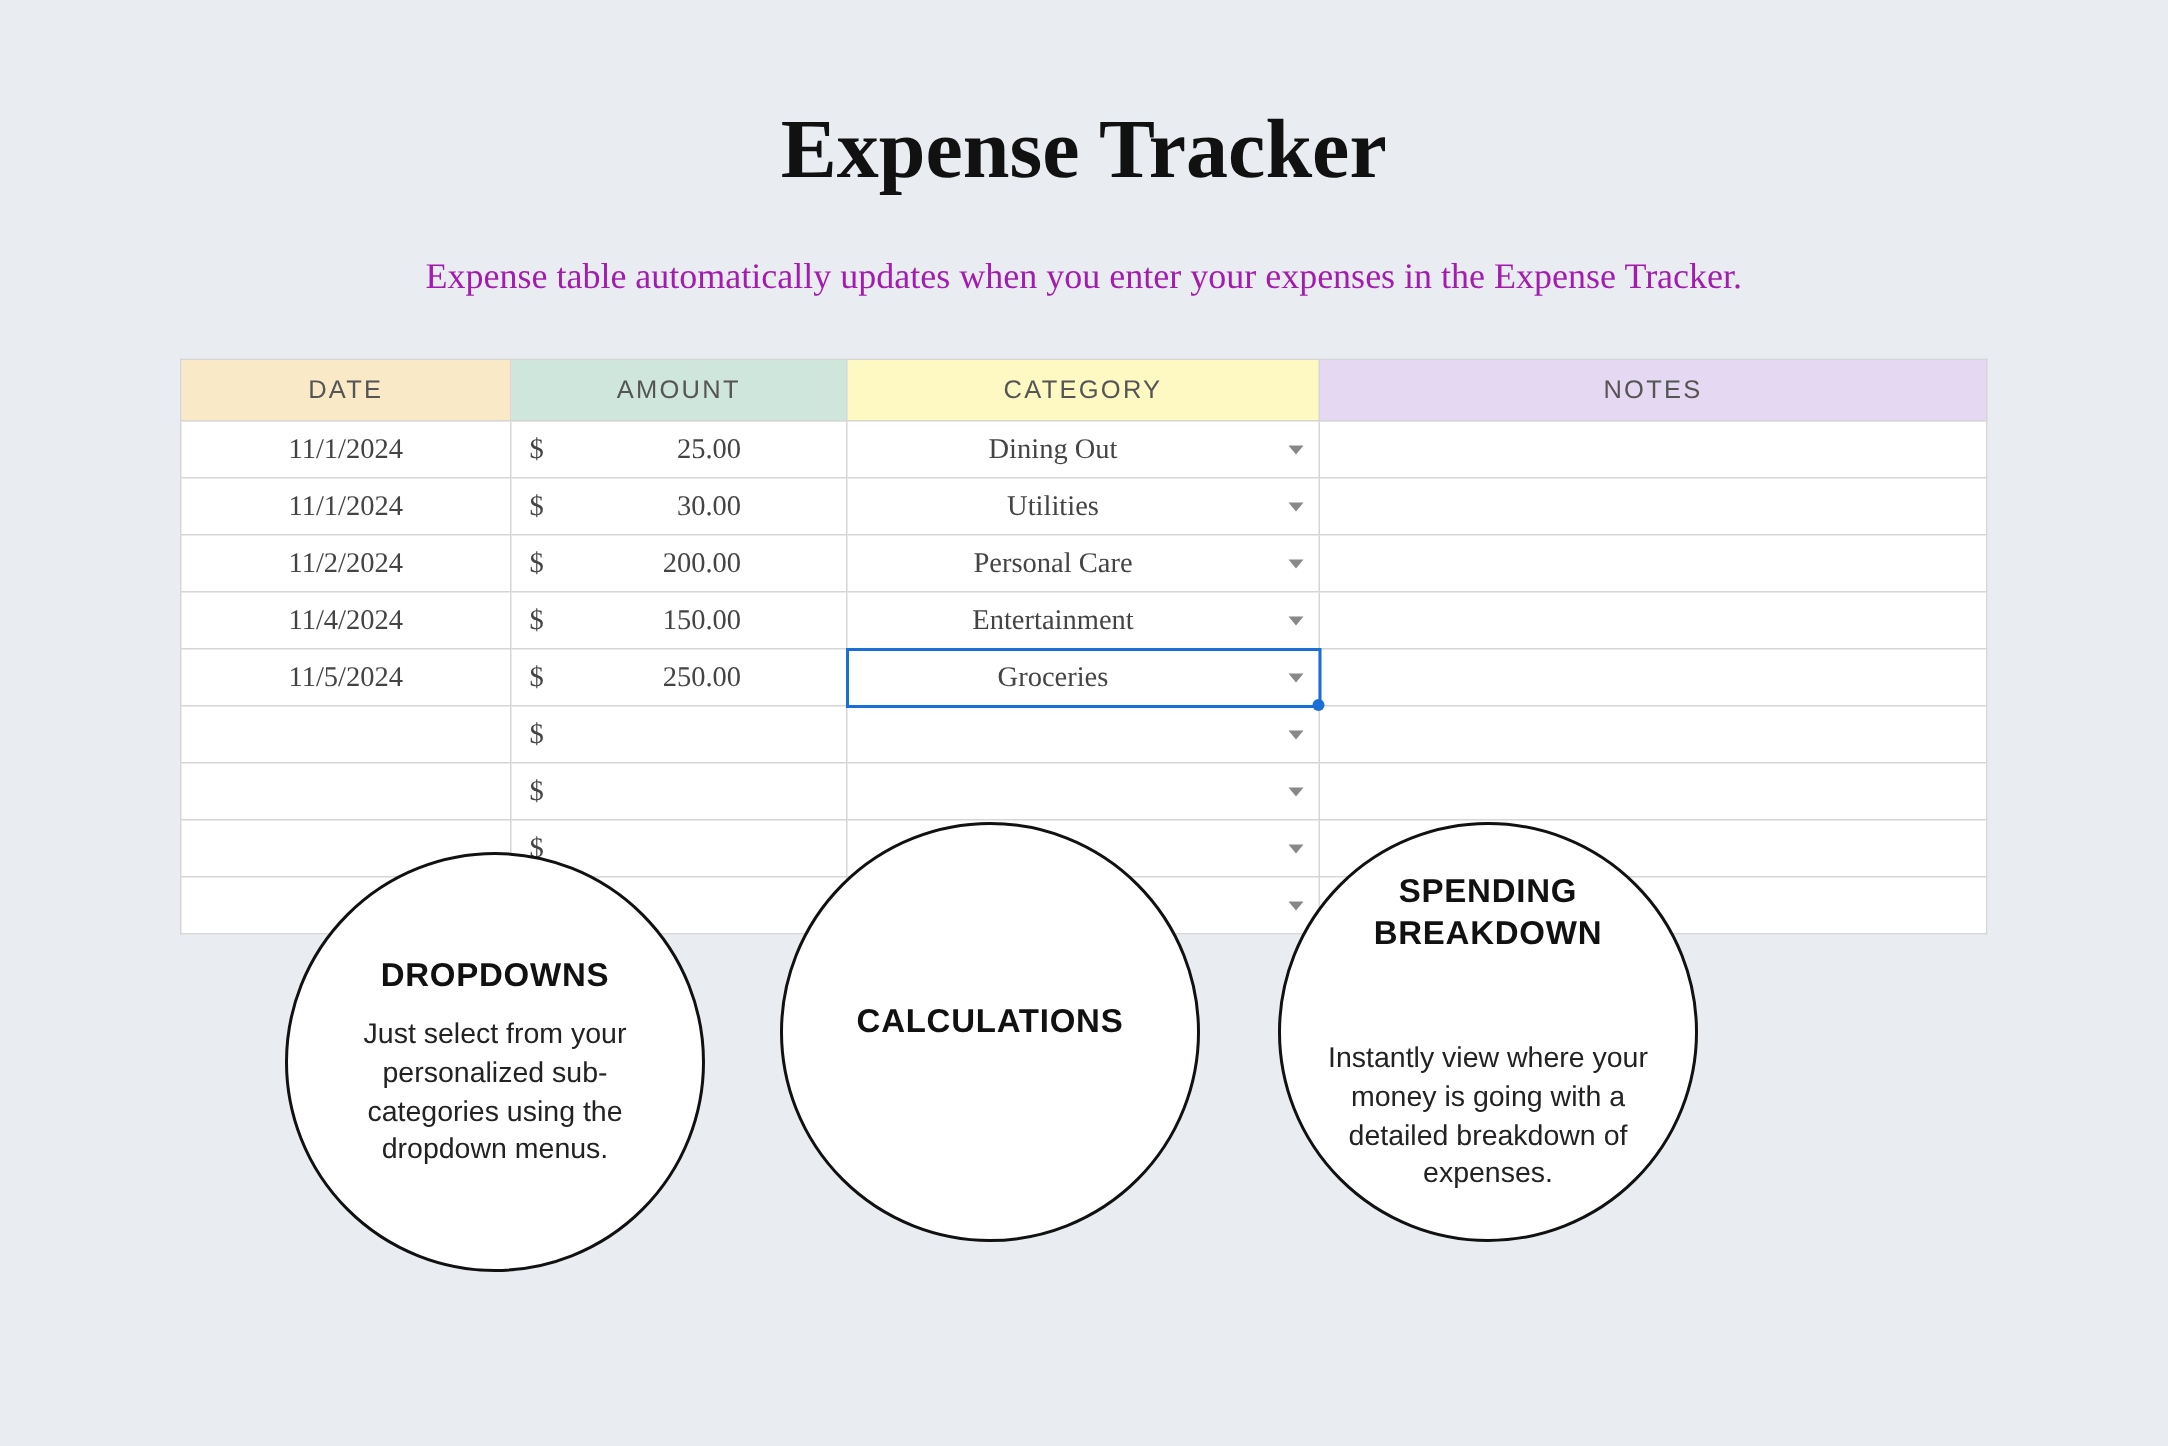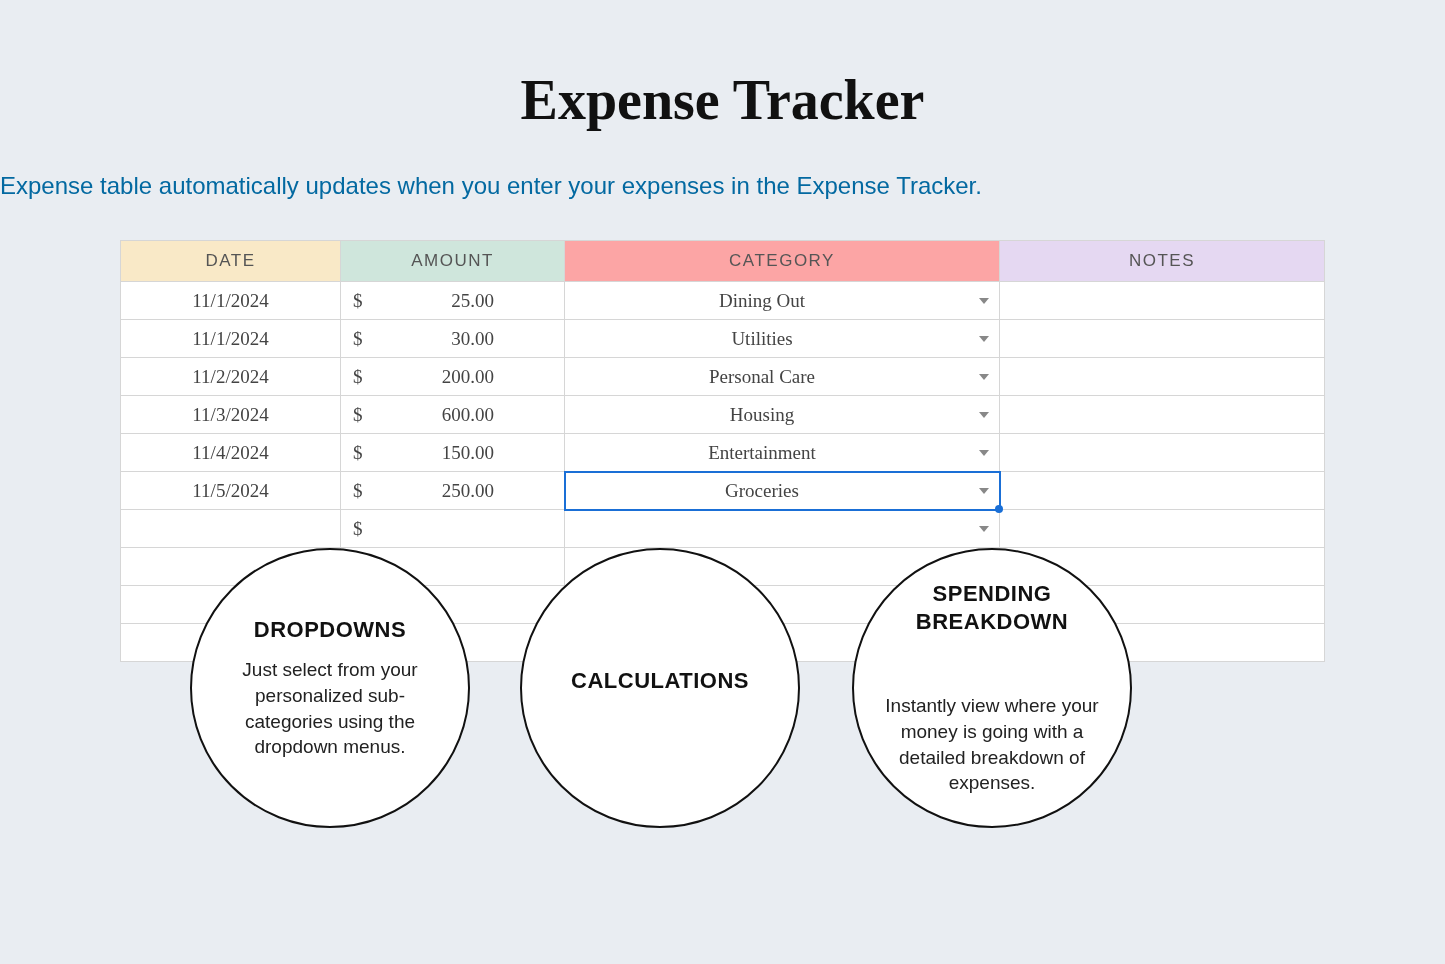--- a/index.html
+++ b/index.html
@@ -13,24 +13,25 @@
   }
   .page-title {
     text-align: center;
     font-family: Georgia, 'Times New Roman', serif;
     font-weight: bold;
     font-size: 56px;
     color: #111;
     margin-top: 68px;
   }
   .subtitle {
+    text-align: center;
     font-size: 24px;
-    color: #0369a1;
+    color: #a21caf;
     margin-top: 40px;
-    font-family: Liberation Sans, sans-serif;
+    font-family: Liberation Serif, serif;
   }
   .table-wrap {
     width: 1205px;
     margin: 40px auto 0 auto;
     background: #fff;
   }
   table {
     width: 100%;
     border-collapse: collapse;
     font-family: Georgia, 'Times New Roman', serif;
@@ -40,21 +41,21 @@
     font-family: Arial, sans-serif;
     font-weight: normal;
     letter-spacing: 1.5px;
     font-size: 17px;
     color: #555;
     padding: 10px 0;
     border: 1px solid #d6d6d6;
   }
   th.date-h   { background: #f9e9c7; width: 220px; }
   th.amount-h { background: #cfe6dc; width: 224px; }
-  th.cat-h    { background: #fca5a5; width: 435px; }
+  th.cat-h    { background: #fef9c3; width: 315px; }
   th.notes-h  { background: #e5d8f2; }
   td {
     border: 1px solid #d6d6d6;
     height: 38px;
     font-size: 19px;
     color: #444;
     vertical-align: middle;
     position: relative;
   }
   td.date-c { text-align: center; }
@@ -113,21 +114,21 @@
     color: #111;
     margin-bottom: 14px;
     line-height: 1.25;
   }
   .circle p {
     font-family: Arial, sans-serif;
     font-size: 19px;
     color: #222;
     line-height: 1.35;
   }
-  .c1 { left: 190px; top: 548px; }
+  .c1 { left: 190px; top: 568px; }
   .c2 { left: 520px; top: 548px; }
   .c3 { left: 852px; top: 548px; gap: 44px; }
 </style>
 </head>
 <body>
 
 <h1 class="page-title">Expense Tracker</h1>
 <p class="subtitle">Expense table automatically updates when you enter your expenses in the Expense Tracker.</p>
 
 <div class="table-wrap">
@@ -168,31 +169,20 @@
           <td class="amount-c">
             <div class="amt-inner">
               <span class="dollar">$</span>
               <span class="val">200.00</span>
             </div>
           </td>
           <td class="cat-c"><span>Personal Care</span><span class="dd-arrow"></span></td>
           <td class="notes-c"></td>
         </tr>
         <tr>
-          <td class="date-c">11/3/2024</td>
-          <td class="amount-c">
-            <div class="amt-inner">
-              <span class="dollar">$</span>
-              <span class="val">600.00</span>
-            </div>
-          </td>
-          <td class="cat-c"><span>Housing</span><span class="dd-arrow"></span></td>
-          <td class="notes-c"></td>
-        </tr>
-        <tr>
           <td class="date-c">11/4/2024</td>
           <td class="amount-c">
             <div class="amt-inner">
               <span class="dollar">$</span>
               <span class="val">150.00</span>
             </div>
           </td>
           <td class="cat-c"><span>Entertainment</span><span class="dd-arrow"></span></td>
           <td class="notes-c"></td>
         </tr>

